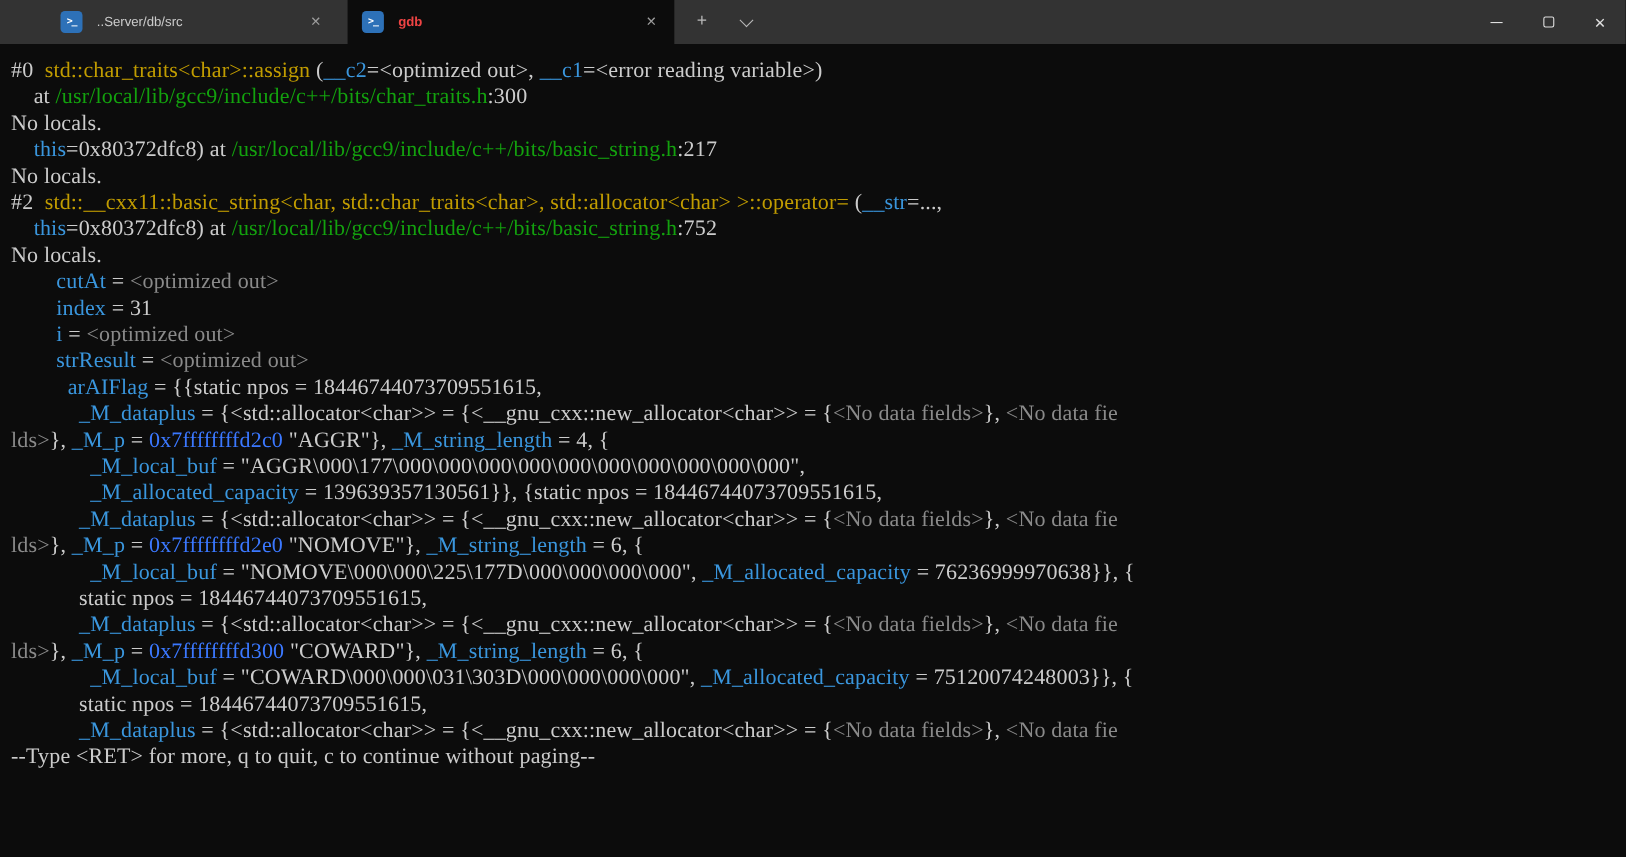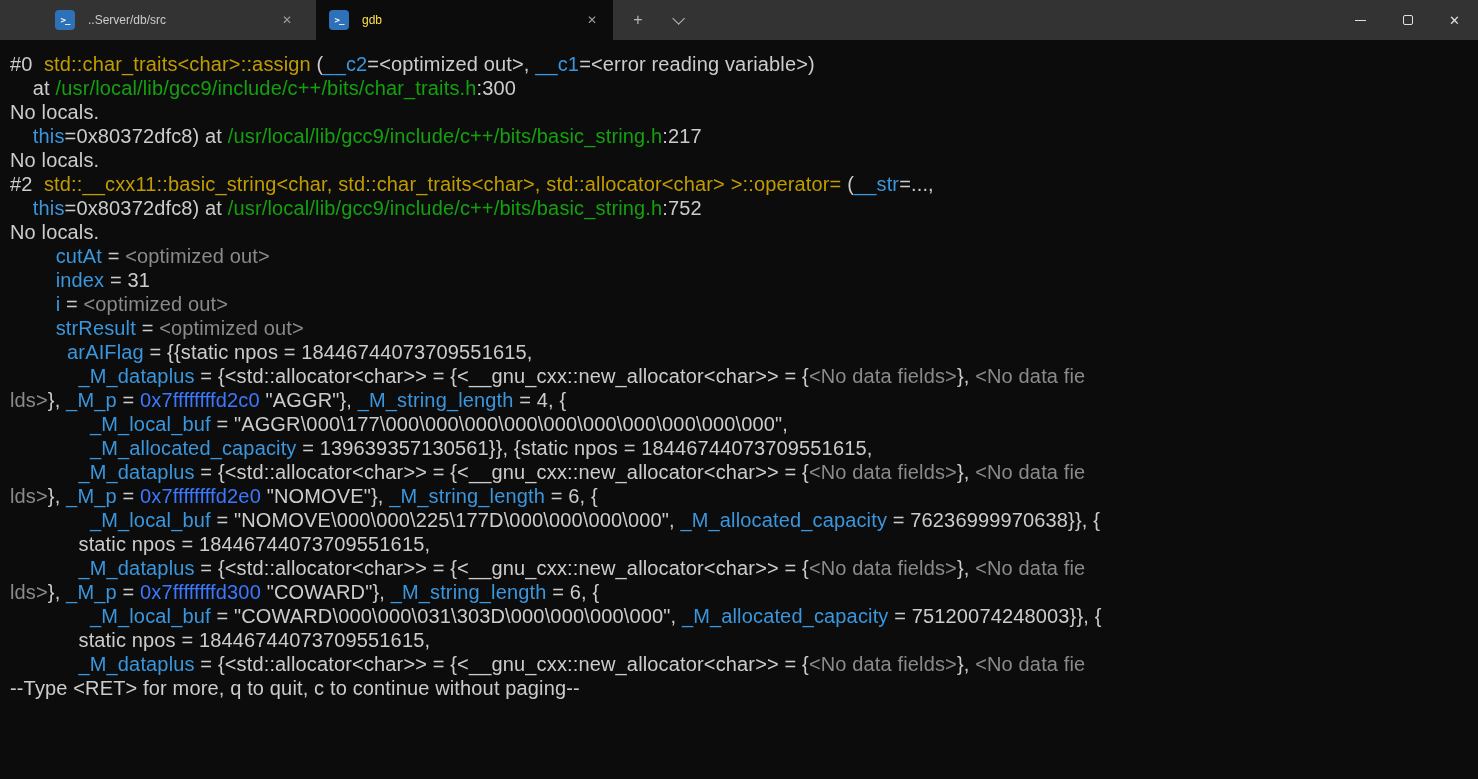--- a/index.html
+++ b/index.html
@@ -17,21 +17,21 @@
     position: absolute; top: 0; height: 40px;
     display: flex; align-items: center;
     padding: 0 10px 0 13px; cursor: default;
   }
   .tab.inactive { left: 42px; width: 266px; background: var(--titlebar); }
   .tab.active   { left: 316px; width: 297px; background: var(--bg); }
   .tab-title {
     color: var(--tabfg); font-size: 12px; margin-left: 13px;
     white-space: nowrap; overflow: hidden; flex: 1 1 auto;
   }
-  .tab.active .tab-title { color: #fde047; }
+  .tab.active .tab-title { color: #ef4444; font-weight: bold; }
   .tab-close {
     color: #9d9d9d; font-size: 12px; width: 22px; height: 22px;
     display: flex; align-items: center; justify-content: center;
     border-radius: 3px; flex: 0 0 22px;
   }
   .ps-icon {
     width: 20px; height: 20px; border-radius: 4px; background: var(--psblue);
     display: flex; align-items: center; justify-content: center; flex: 0 0 20px;
   }
   .ps-glyph {
@@ -57,21 +57,21 @@
   .min-glyph { width: 11px; height: 1px; background: #e0e0e0; }
   .max-glyph { width: 10px; height: 10px; border: 1px solid #e0e0e0; border-radius: 2px; }
   .close-glyph { font-size: 13px; color: #e0e0e0; }
 
   
   .terminal {
     flex: 1 1 auto; background: var(--bg);
     padding: 12px 0 0 10px; overflow: hidden;
   }
   .tline {
-    font-family: Liberation Sans, sans-serif;
+    font-family: Liberation Serif, serif;
     font-size: 20px; line-height: 24px; height: 24px;
     letter-spacing: 0.15px; white-space: pre;
   }
   .c-w { color: var(--white); }
   .c-y { color: var(--yellow); }
   .c-g { color: var(--green); }
   .c-v { color: var(--cyan); }
   .c-a { color: var(--blue); }
   .c-d { color: var(--dim); }
 </style>

